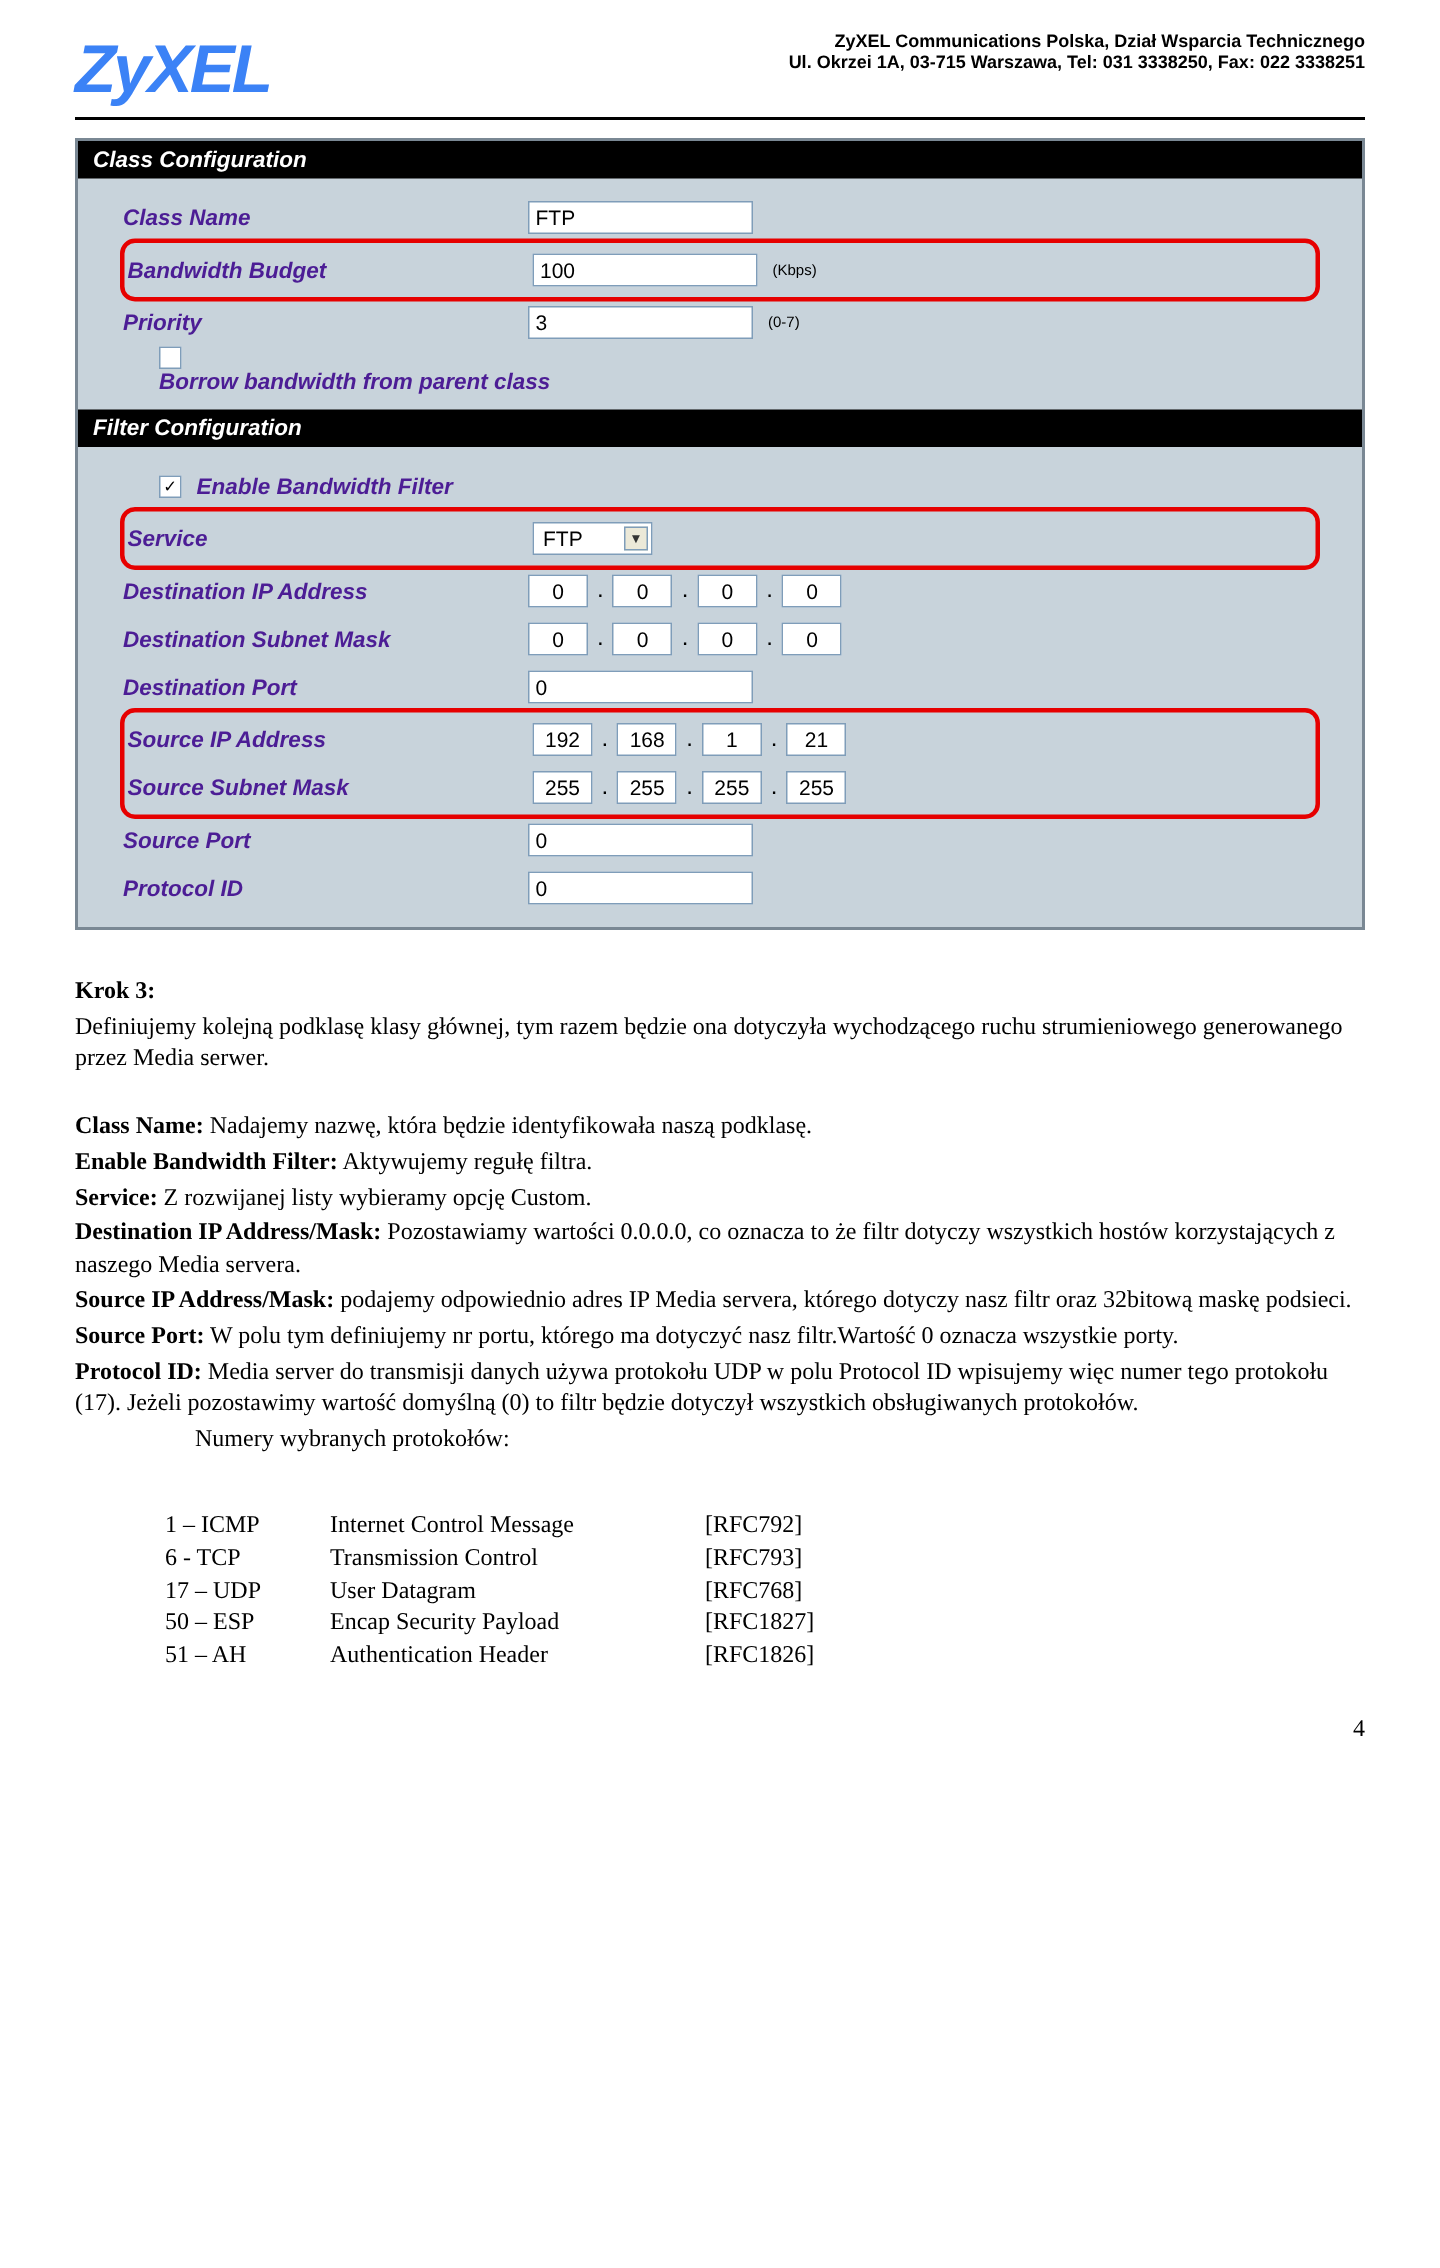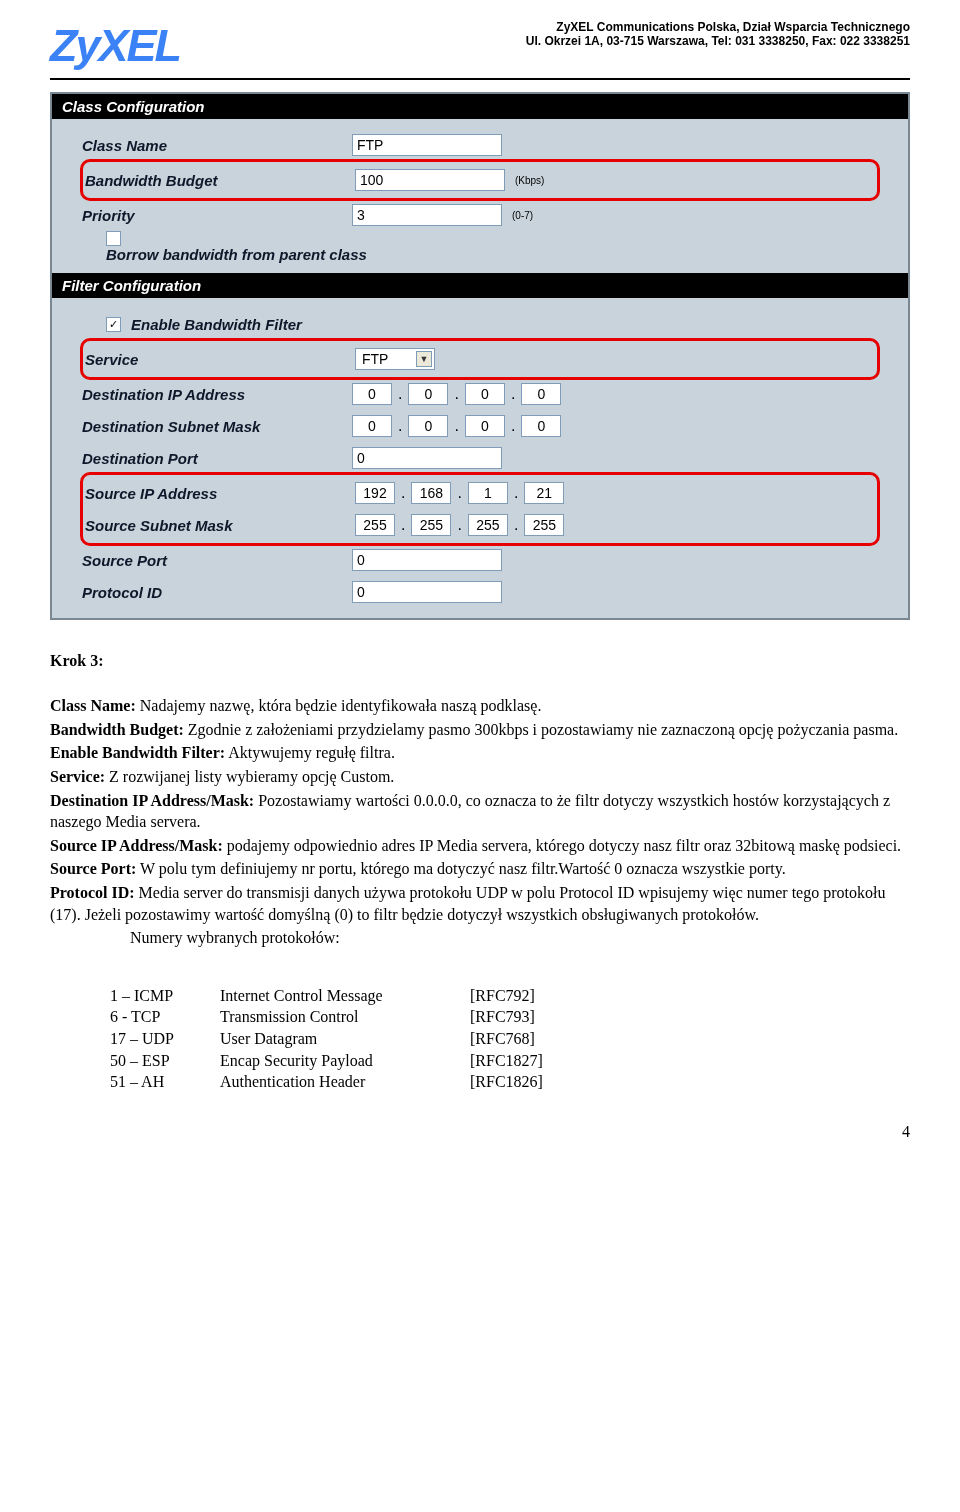--- a/index.html
+++ b/index.html
@@ -4,21 +4,21 @@
 <style>
   * { margin: 0; padding: 0; box-sizing: border-box; }
   body { font-family: Arial, sans-serif; background: #fff; width: 960px; margin: 0 auto; padding: 20px 50px; }
   .header { display: flex; justify-content: space-between; align-items: flex-start; border-bottom: 2px solid #000; padding-bottom: 6px; margin-bottom: 12px; }
   .logo { font-family: Verdana, sans-serif; font-weight: 900; font-style: italic; font-size: 45px; color: #3b82f6; letter-spacing: -2px; }
   .header-text { text-align: right; font-size: 12px; font-weight: bold; }
   .config-panel { border: 2px solid #7a8894; background: #c8d3db; margin-bottom: 30px; }
   .section-header { background: #000000; color: #fff; font-weight: bold; font-size: 15px; padding: 4px 10px; font-style: italic; }
   .section-body { padding: 10px 30px; }
   .row { display: flex; align-items: center; height: 32px; }
-  .row-label { width: 270px; font-weight: bold; font-style: italic; font-size: 15px; color: #0f172a; }
+  .row-label { width: 270px; font-weight: bold; font-style: italic; font-size: 15px; color: #4c1d95; }
   .ml24 { margin-left: 24px; }
   .input-box { background: #fff; border: 1px solid #7f9db9; height: 22px; padding: 2px 4px; font-size: 14px; display: inline-flex; align-items: center; }
   .input-box.small { width: 150px; }
   .hint { font-size: 10px; margin-left: 10px; }
   .checkbox { width: 15px; height: 15px; background: #fff; border: 1px solid #7f9db9; display: inline-flex; align-items: center; justify-content: center; font-size: 11px; margin-right: 10px; flex-shrink: 0; }
   .red-box { border: 3px solid #e60000; border-radius: 10px; padding: 2px; margin: -2px; }
   .ip-group { display: inline-flex; align-items: center; gap: 6px; }
   .ip-oct { background:#fff; border:1px solid #7f9db9; width:40px; height:22px; font-size:14px; display:inline-flex; align-items:center; justify-content:center; }
   .select-box { background: #fff; border: 1px solid #7f9db9; width:80px; height: 22px; display: inline-flex; align-items: center; justify-content: space-between; padding: 2px 2px 2px 6px; font-size:14px; }
   .dd-btn { width:16px; height:16px; background:#ece9d8; border:1px solid #7f9db9; display:inline-flex; align-items:center; justify-content:center; font-size:9px; color:#333; }
@@ -134,23 +134,23 @@
     </div>
     <div class="row">
       <span class="row-label">Protocol ID</span>
       <span class="input-box small">0</span>
     </div>
   </div>
 </div>
 
 <div class="body-text">
   <p class="bold">Krok 3:</p>
+  <p>Definiujemy kolejną podklasę klasy głównej, tym razem będzie ona dotyczyła wychodzącego ruchu strumieniowego generowanego przez Media serwer.</p>
   <br>
   <p><span class="bold">Class Name:</span><span> Nadajemy nazwę, która będzie identyfikowała naszą podklasę.</span></p>
-  <p><span class="bold">Bandwidth Budget:</span><span> Zgodnie z założeniami przydzielamy pasmo 300kbps i pozostawiamy nie zaznaczoną opcję pożyczania pasma.</span></p>
   <p><span class="bold">Enable Bandwidth Filter:</span><span> Aktywujemy regułę filtra.</span></p>
   <p><span class="bold">Service:</span><span> Z rozwijanej listy wybieramy opcję Custom.</span></p>
   <p><span class="bold">Destination IP Address/Mask:</span><span> Pozostawiamy wartości 0.0.0.0, co oznacza to że filtr dotyczy wszystkich hostów korzystających z naszego Media servera.</span></p>
   <p><span class="bold">Source IP Address/Mask:</span><span> podajemy odpowiednio adres IP Media servera, którego dotyczy nasz filtr oraz 32bitową maskę podsieci.</span></p>
   <p><span class="bold">Source Port:</span><span> W polu tym definiujemy nr portu, którego ma dotyczyć nasz filtr.Wartość 0 oznacza wszystkie porty.</span></p>
   <p><span class="bold">Protocol ID:</span><span> Media server do transmisji danych używa protokołu UDP w polu Protocol ID wpisujemy więc numer tego protokołu (17). Jeżeli pozostawimy wartość domyślną (0) to filtr będzie dotyczył wszystkich obsługiwanych protokołów.</span></p>
   <p style="margin-left:80px;">Numery wybranych protokołów:</p>
   <div class="proto-table">
     <div class="proto-row">
         <span class="proto-num">1 – ICMP</span>

